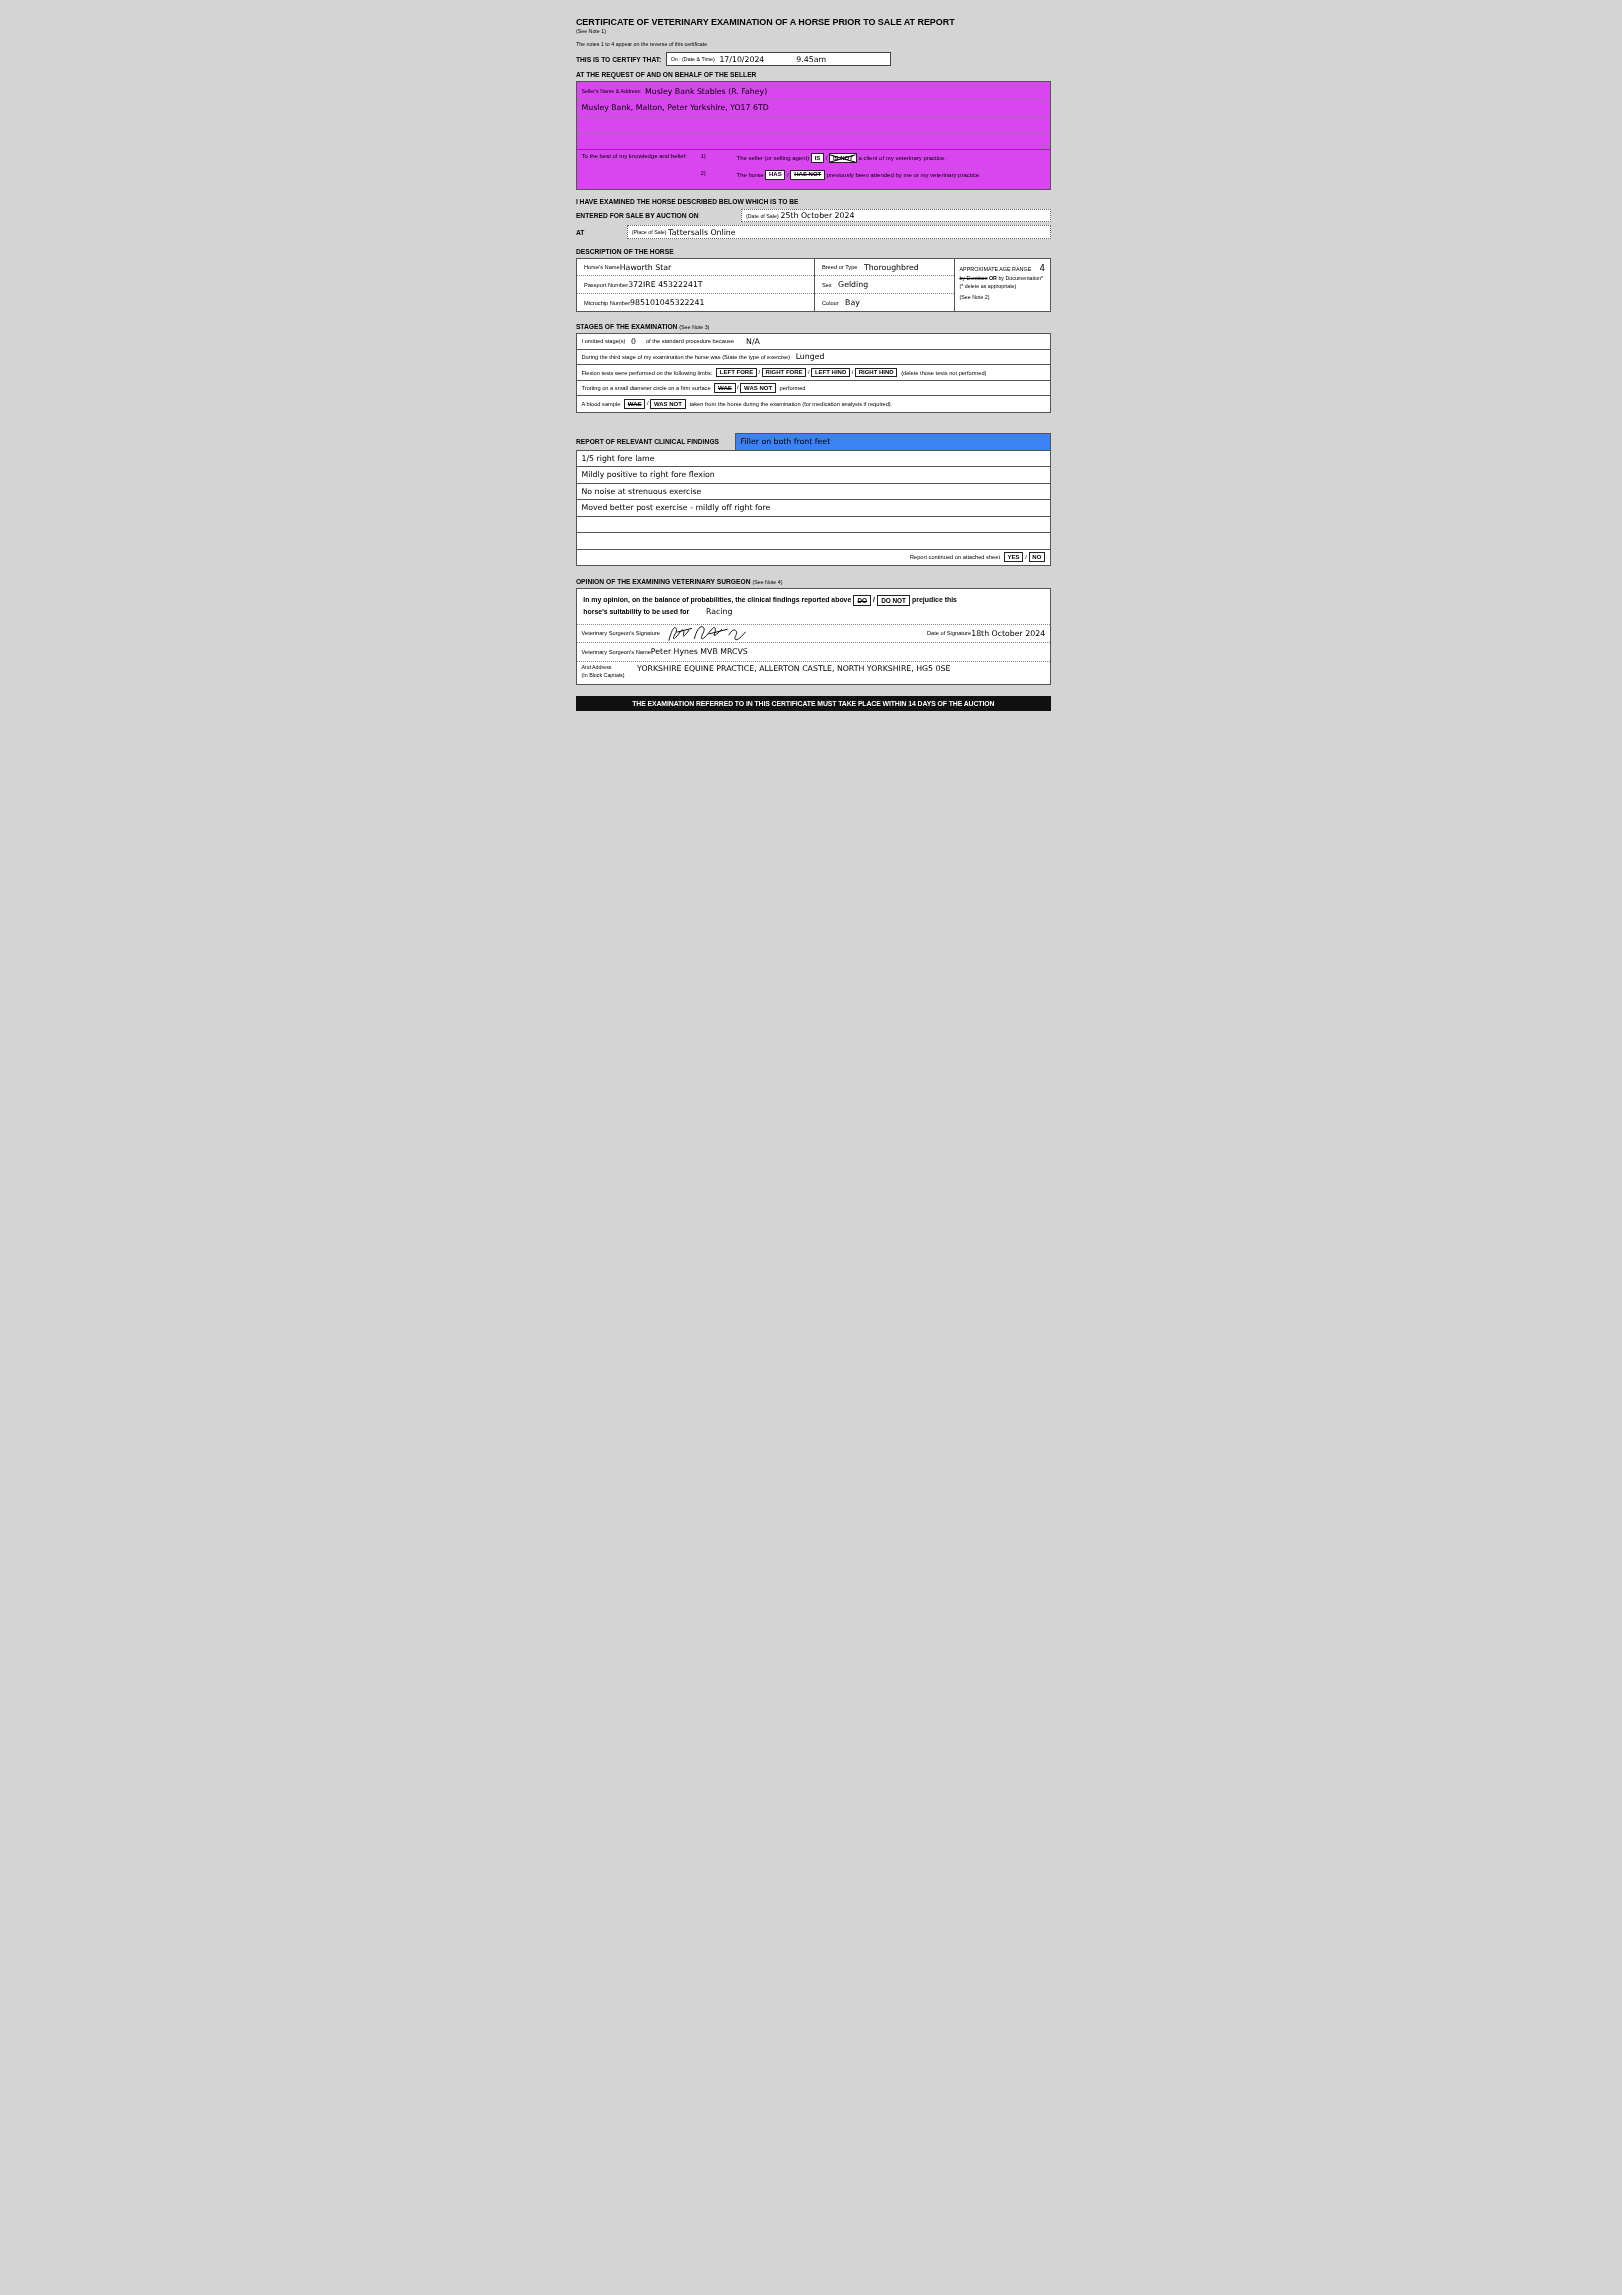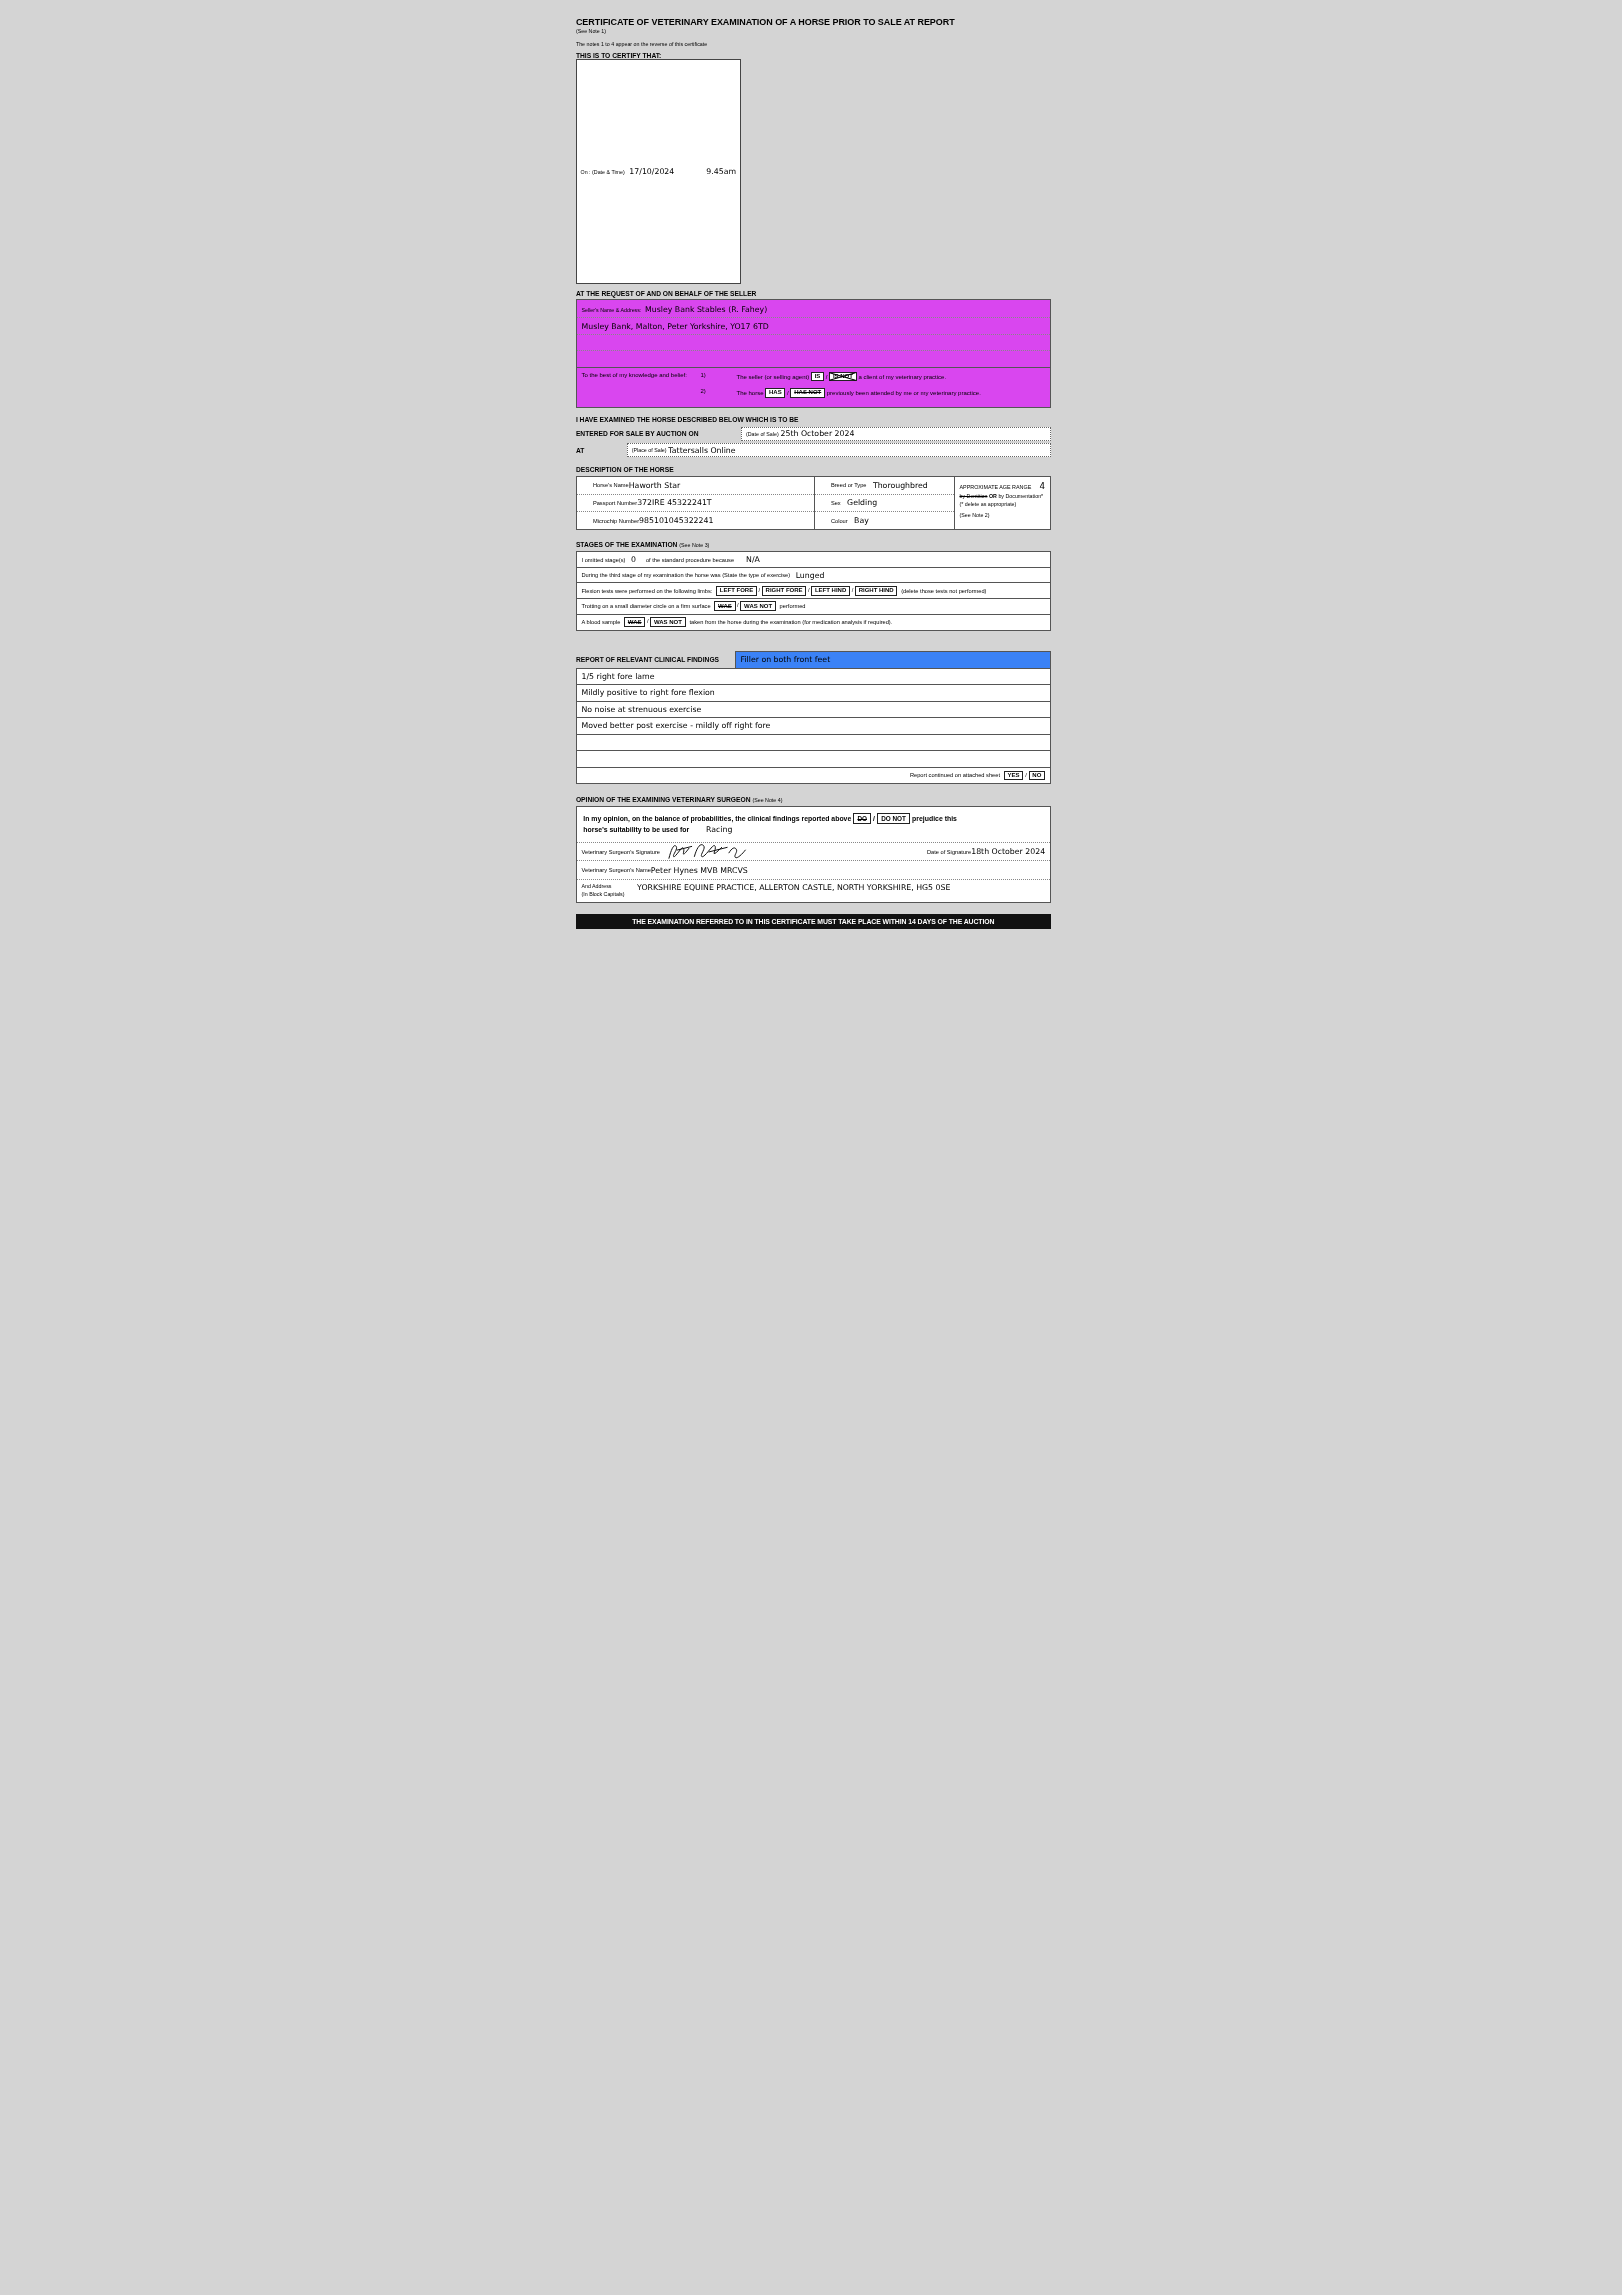--- a/index.html
+++ b/index.html
@@ -62,23 +62,22 @@
     font-size: 5.7px;
   }
   
   .box {
     border: 0.5px solid #555;
     background: #fff;
     box-sizing: border-box;
   }
   .certify-row {
     display: flex;
-    align-items: flex-start;
+    align-items: center;
     margin-top: 4.6px;
-    flex-direction: column;
   }
   .certify-label {
     font-size: 6.7px;
     font-weight: bold;
     white-space: nowrap;
     margin-right: 4.6px;
   }
   .datetime-box {
     flex: 0 0 225px;
     height: 13.8px;
@@ -191,21 +190,21 @@
     border: 0.5px solid #555;
     background: #fff;
   }
   .desc-col-a { flex: 0 0 237px; border-right: 0.5px solid #555; }
   .desc-col-b { flex: 0 0 139px; border-right: 0.5px solid #555; }
   .desc-col-c { flex: 1; }
   .desc-cell {
     height: 17.4px;
     display: flex;
     align-items: center;
-    padding: 0 16px;
+    padding: 0 7px;
     border-bottom: 0.5px dotted #888;
     box-sizing: border-box;
   }
   .desc-cell.last { border-bottom: none; }
   .age-cell {
     padding: 2.8px 4.6px;
     font-size: 5.3px;
     line-height: 1.5;
   }
   .age-top {

